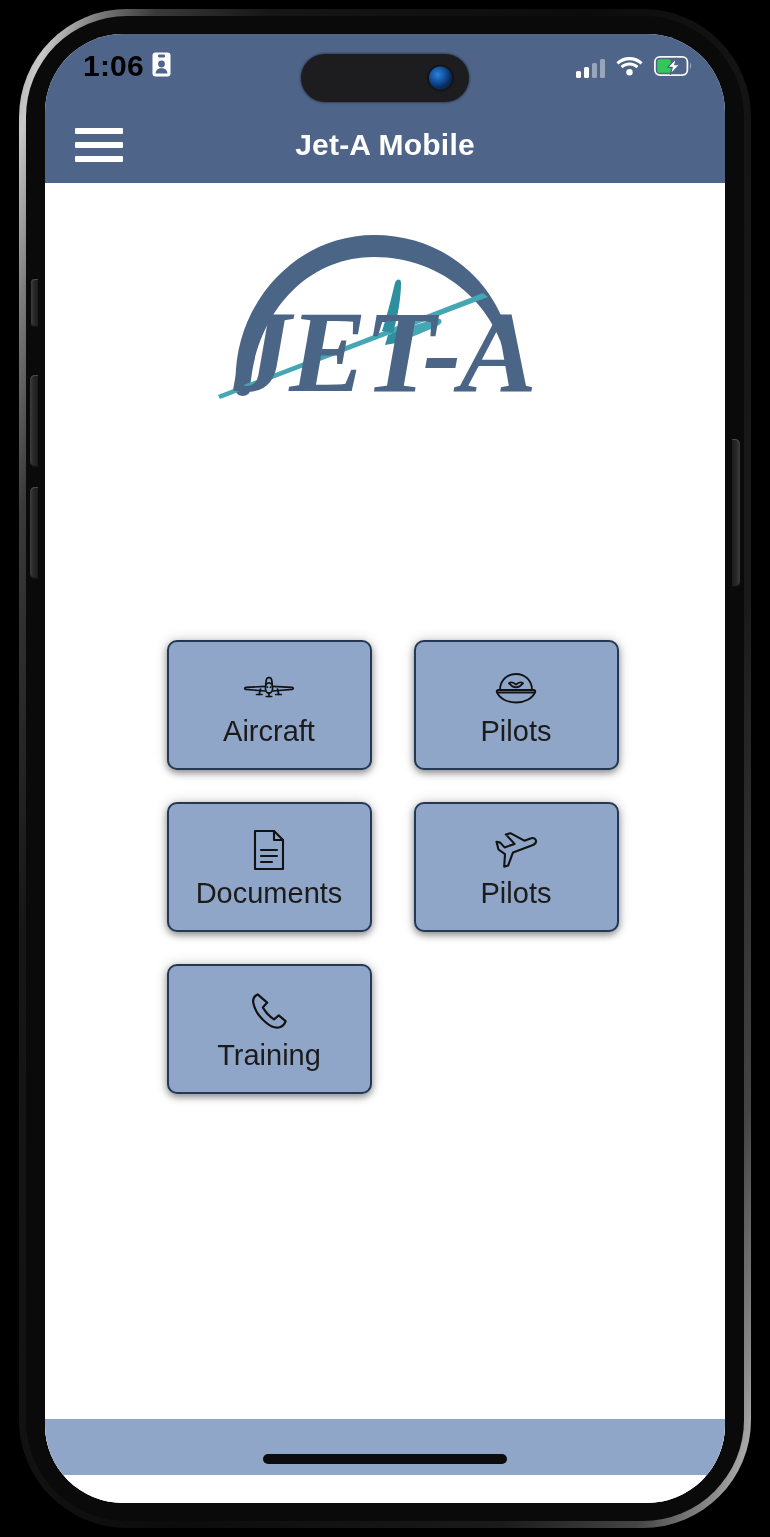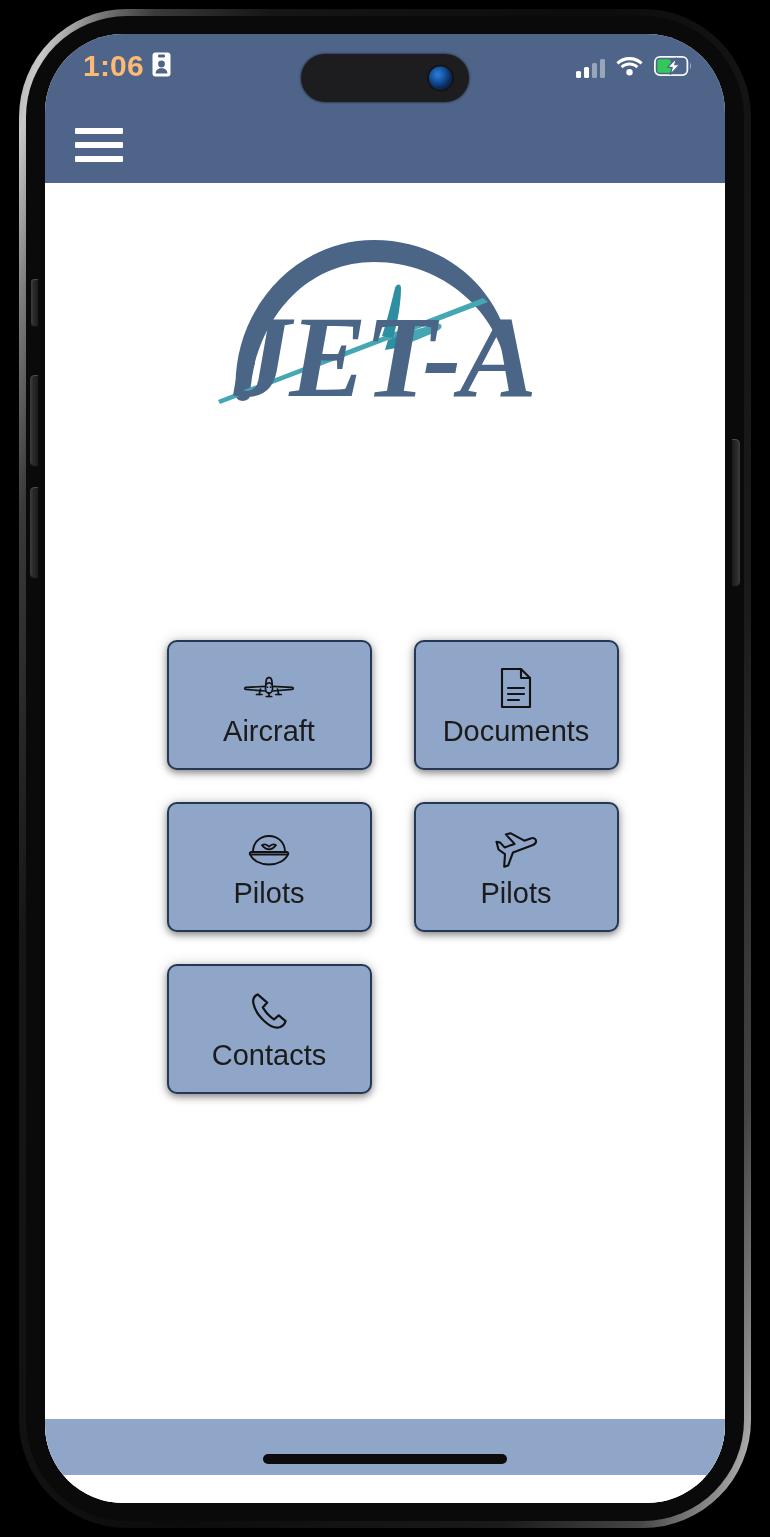--- a/index.html
+++ b/index.html
@@ -69,21 +69,21 @@
     border-radius: 78px;
     overflow: hidden;
     background: #ffffff;
   }
 
   
   #status-bar {
     position: relative;
     height: 73px;
     background: #4e6489;
-    color: #fdba74;
+    color: #000000;
     text-align: center;
   }
   #status-time-wrap {
     position: absolute;
     left: 38px;
     top: 17px;
     display: flex;
     align-items: center;
     gap: 8px;
   }
@@ -179,21 +179,21 @@
 
   
   #logo-area {
     position: absolute;
     left: 0;
     right: 2px;
     top: 38px;
     height: 190px;
     display: flex;
     justify-content: center;
-    align-items: center;
+    align-items: flex-start;
   }
   #logo-svg { display: block; }
 
   
   #menu-grid {
     position: absolute;
     left: 15px;
     right: 0;
     top: 457px;
     display: grid;
@@ -309,20 +309,21 @@
       </span>
     </div>
   </div>
 
   <div id="app-header">
     <div id="hamburger-menu">
       <span></span>
         <span></span>
         <span></span>
     </div>
+    <div id="header-title">Jet-A Mobile</div>
   </div>
 
   <div id="content">
 
     <div id="logo-area">
       <svg id="logo-svg" width="344" height="180" viewBox="0 0 344 180" aria-hidden="true">
 
         <g>
           <path d="M24 170 C18 86 82 14 162 14 C244 14 300 78 300 146 C300 151 297 152 296 147 C286 86 232 36 162 36 C92 36 42 96 38 170 C37 176 25 177 24 170 Z" fill="#4A6585"></path>
         </g>
@@ -356,60 +357,60 @@
             <path d="M32.8 21.5 L38.3 21.5"></path>
             <path d="M26 20.2 L26 23.5"></path>
             <path d="M23.3 23.5 L28.7 23.5"></path>
           </svg>
         </span>
         <span class="tile-label">Aircraft</span>
       </div>
 
       <div class="menu-tile">
         <span class="tile-icon">
+          <svg width="48" height="36" viewBox="0 0 48 36" fill="none" stroke="#121212" stroke-width="1.9" stroke-linecap="round" stroke-linejoin="round">
+            <path d="M8 20 C8 10.5 15 4 24 4 C33 4 40 10.5 40 20"></path>
+            <path d="M6.5 20 H41.5 C43 20 43.6 21 43 22.4 C40.3 28.5 32.9 32.5 24 32.5 C15.1 32.5 7.7 28.5 5 22.4 C4.4 21 5 20 6.5 20 Z"></path>
+            <path d="M5.3 22.5 H42.7"></path>
+            <path d="M17 13.2 C19.8 11.4 22 12.6 24 14.6 C26 12.6 28.2 11.4 31 13.2 C28.5 16.2 26 17.4 24 17.4 C22 17.4 19.5 16.2 17 13.2 Z"></path>
+          </svg>
+        </span>
+        <span class="tile-label">Pilots</span>
+      </div>
+
+      <div class="menu-tile">
+        <span class="tile-icon">
           <svg width="34" height="42" viewBox="0 0 34 42" fill="none" stroke="#121212" stroke-width="2.1" stroke-linecap="round" stroke-linejoin="round">
             <path d="M3 2 H22 L31 11 V40 H3 Z"></path>
             <path d="M22 2 V11 H31"></path>
             <path d="M9 21 H25"></path>
             <path d="M9 27 H25"></path>
             <path d="M9 33 H20"></path>
           </svg>
         </span>
         <span class="tile-label">Documents</span>
       </div>
 
       <div class="menu-tile">
         <span class="tile-icon">
-          <svg width="48" height="36" viewBox="0 0 48 36" fill="none" stroke="#121212" stroke-width="1.9" stroke-linecap="round" stroke-linejoin="round">
-            <path d="M8 20 C8 10.5 15 4 24 4 C33 4 40 10.5 40 20"></path>
-            <path d="M6.5 20 H41.5 C43 20 43.6 21 43 22.4 C40.3 28.5 32.9 32.5 24 32.5 C15.1 32.5 7.7 28.5 5 22.4 C4.4 21 5 20 6.5 20 Z"></path>
-            <path d="M5.3 22.5 H42.7"></path>
-            <path d="M17 13.2 C19.8 11.4 22 12.6 24 14.6 C26 12.6 28.2 11.4 31 13.2 C28.5 16.2 26 17.4 24 17.4 C22 17.4 19.5 16.2 17 13.2 Z"></path>
-          </svg>
-        </span>
-        <span class="tile-label">Pilots</span>
-      </div>
-
-      <div class="menu-tile">
-        <span class="tile-icon">
           <svg width="46" height="42" viewBox="0 0 46 42" fill="none" stroke="#121212" stroke-width="2.1" stroke-linecap="round" stroke-linejoin="round">
             <path d="M5.5 20.5 L3.5 12.8 L7.2 13.6 L11.6 18.4 L21.6 14.9 L12.8 5.4 L17.4 4.2 L31.3 11.7 L37.6 9.4 C40.6 8.3 43.4 10.0 43.0 12.5 C42.8 14.1 41.8 15.2 40.0 15.9 L20.0 23.4 L15.1 36.6 L11.2 37.7 L12.0 25.1 Z"></path>
           </svg>
         </span>
         <span class="tile-label">Pilots</span>
       </div>
 
 
       <div class="menu-tile">
         <span class="tile-icon">
           <svg width="42" height="42" viewBox="0 0 42 42" fill="none" stroke="#121212" stroke-width="2.2" stroke-linecap="round" stroke-linejoin="round">
             <path d="M9.6 3.4 C6.4 5.0 4.6 8.4 5.4 12.2 C6.7 18.8 11.4 25.8 17.3 31.0 C22.3 35.4 28.0 37.6 32.4 36.0 C35.0 35.0 36.8 32.8 37.6 30.2 L30.8 24.4 L26.0 28.4 C21.6 25.6 17.4 21.0 14.8 16.4 L19.2 11.6 Z"></path>
           </svg>
         </span>
-        <span class="tile-label">Contacts</span>
+        <span class="tile-label">Training</span>
       </div>
 
     </div>
 
     <div id="bottom-bar"></div>
     <div id="home-indicator"></div>
 
   </div>
 </div>
 

